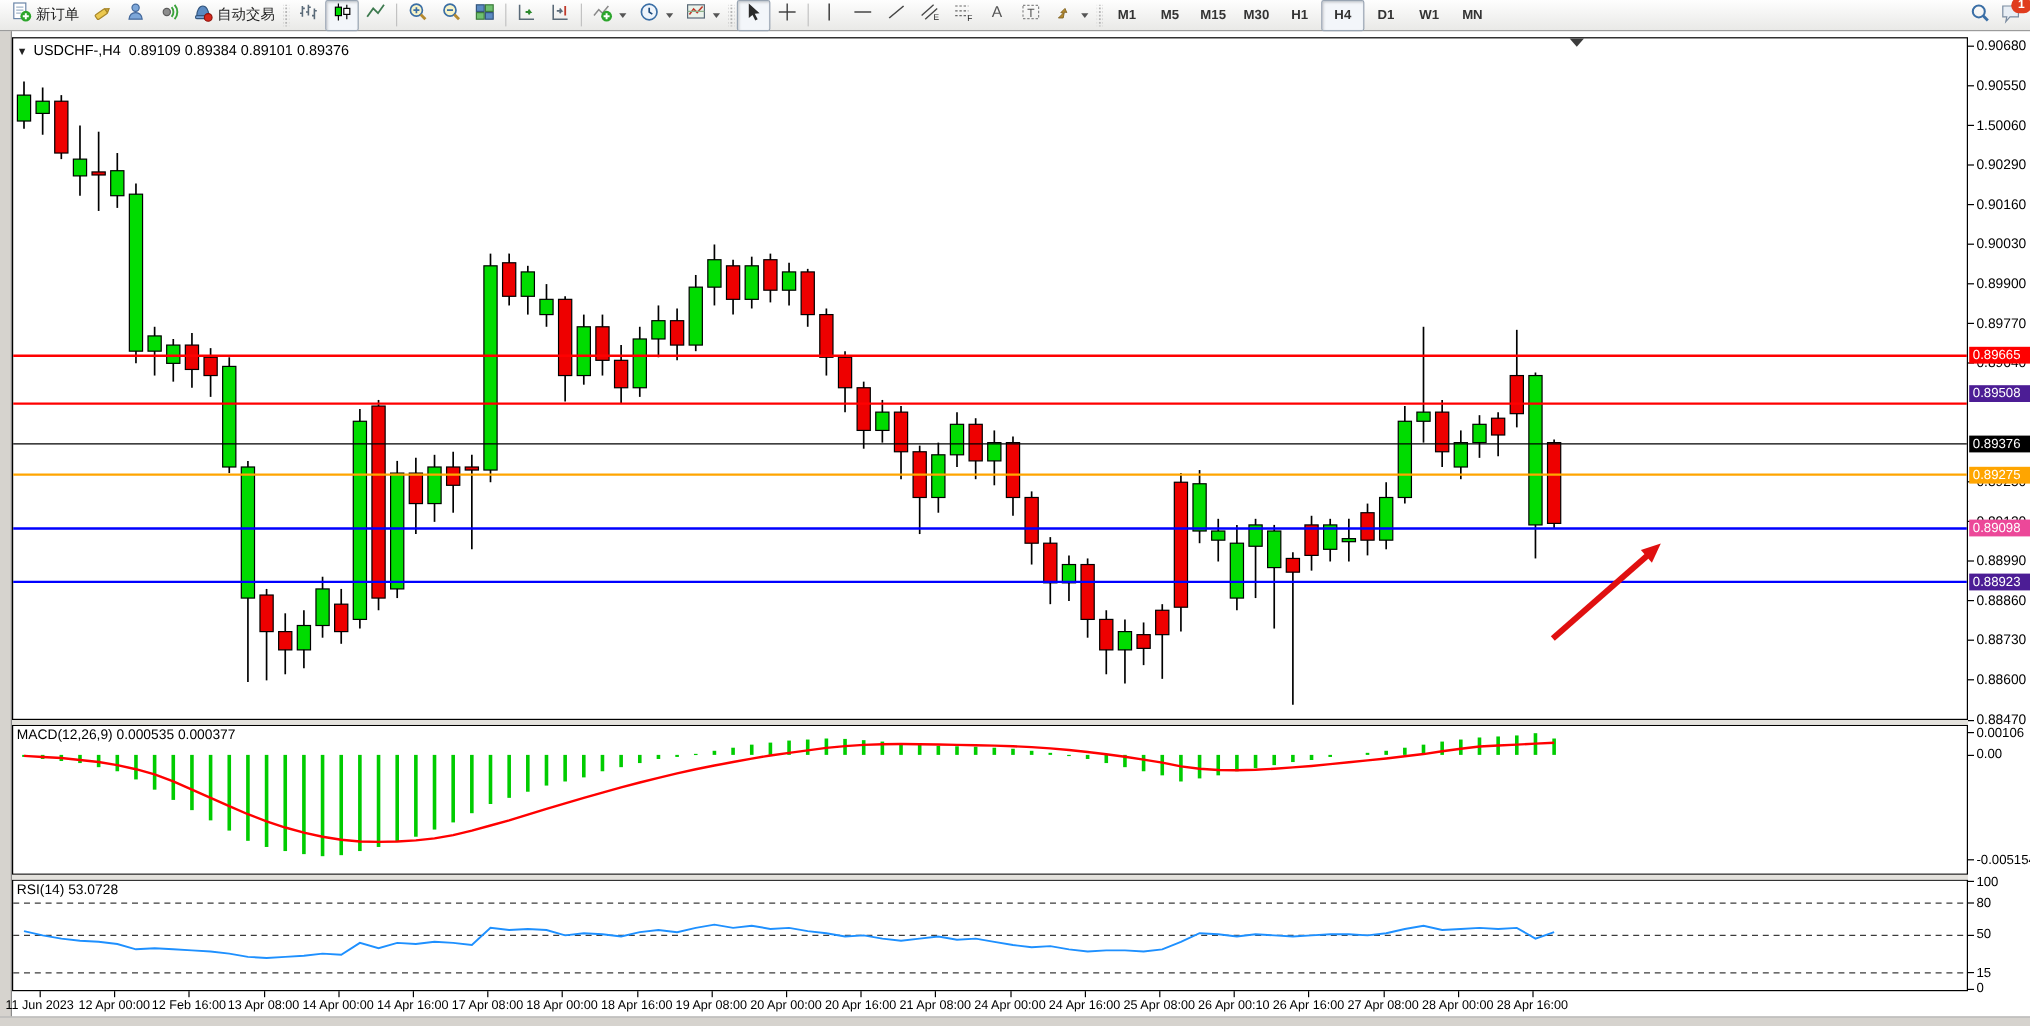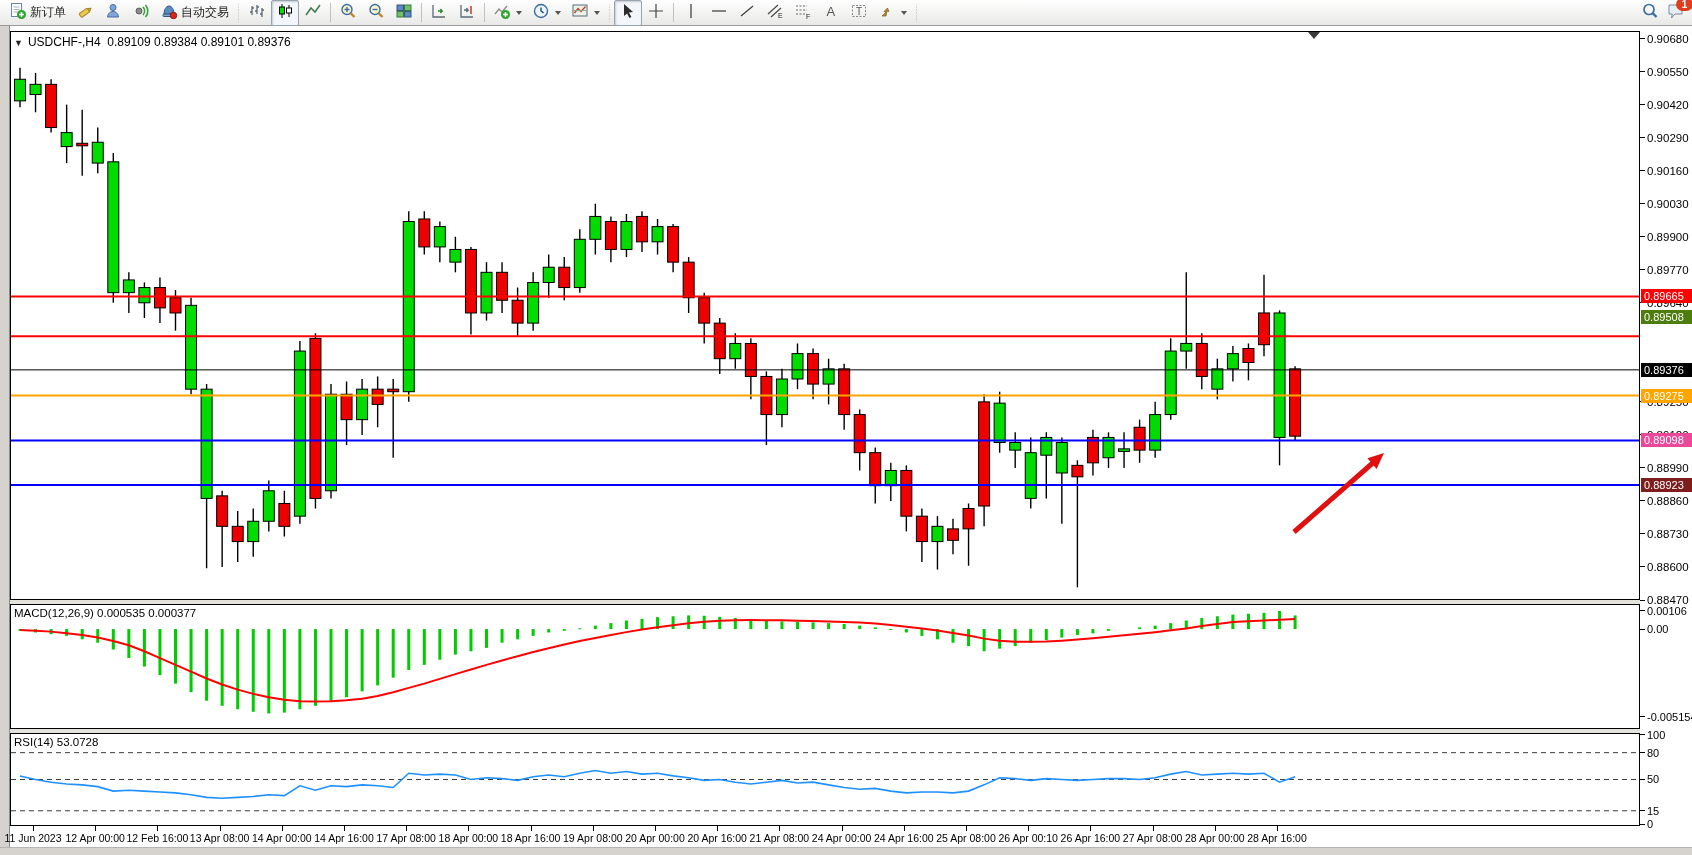--- a/index.html
+++ b/index.html
@@ -239,20 +239,31 @@
           </svg></span>
     </div>
     <div class="tb">
       <span><svg width="18" height="18">
             <path d="M4 14l4-4-2-.5L9.5 6 11 9.5 9 9l-1 5z" fill="#b58a2f" stroke="#7a5c1c" stroke-width=".7"></path>
           </svg></span>
       <span class="dd"></span>
     </div>
 
     <div class="grip"></div>
+    <div id="tf-group" style="display:flex;align-items:center">
+        <div class="tb tf">M1</div>
+        <div class="tb tf">M5</div>
+        <div class="tb tf">M15</div>
+        <div class="tb tf">M30</div>
+        <div class="tb tf">H1</div>
+        <div class="tb tf on">H4</div>
+        <div class="tb tf">D1</div>
+        <div class="tb tf">W1</div>
+        <div class="tb tf">MN</div>
+      </div>
 
     <div class="tright">
       <span><svg width="18" height="18">
             <circle cx="8" cy="7.5" r="5" fill="none" stroke="#3a6ea5" stroke-width="1.7"></circle>
             <line x1="11.6" y1="11.1" x2="15.5" y2="15" stroke="#3a6ea5" stroke-width="2.4"></line>
           </svg></span>
       <span class="chatwrap">
         <svg width="19" height="18">
             <path d="M2 3h13v9H8l-3.5 4 .8-4H2z" fill="#e8eef5" stroke="#7a8ba0"></path>
           </svg>
@@ -547,21 +558,21 @@
       <line x1="11" x2="1639" y1="779.488" y2="779.488" stroke="#3c3c3c" stroke-width="1" stroke-dasharray="5,4"></line>
       <line x1="11" x2="1639" y1="810.778" y2="810.778" stroke="#3c3c3c" stroke-width="1" stroke-dasharray="5,4"></line>
       <polyline points="20,775.912 35.55,779.488 51.1,782.17 66.65,783.958 82.2,784.852 97.75,786.64 113.30000000000001,791.11 128.85000000000002,790.216 144.4,791.11 159.95000000000002,792.004 175.5,792.898 191.05,794.686 206.60000000000002,797.3679999999999 222.15,798.262 237.70000000000002,797.3679999999999 253.25,796.474 268.8,794.686 284.35,795.58 299.90000000000003,785.746 315.45,790.216 331,785.746 346.55,786.64 362.1,784.852 377.65000000000003,785.746 393.20000000000005,787.534 408.75,773.23 424.3,775.018 439.85,774.124 455.40000000000003,775.018 470.95000000000005,779.488 486.5,777.7 502.05,778.594 517.6,780.382 533.15,776.806 548.7,775.018 564.25,776.806 579.8000000000001,773.23 595.35,770.548 610.9,773.23 626.45,771.442 642,774.124 657.5500000000001,773.23 673.1,775.912 688.65,777.7 704.2,780.382 719.75,779.488 735.3000000000001,782.17 750.85,783.958 766.4000000000001,782.17 781.95,780.382 797.5,783.064 813.0500000000001,782.17 828.6,784.852 844.1500000000001,787.534 859.7,789.322 875.25,788.428 890.8000000000001,791.11 906.35,792.898 921.9000000000001,792.004 937.45,792.004 953,792.898 968.5500000000001,791.11 984.1,784.852 999.6500000000001,777.7 1015.2,778.594 1030.75,780.382 1046.3,778.594 1061.8500000000001,779.488 1077.4,780.382 1092.95,779.488 1108.5,778.594 1124.05,778.594 1139.6000000000001,779.488 1155.15,777.7 1170.7,774.124 1186.25,771.442 1201.8,775.018 1217.3500000000001,774.124 1232.9,773.23 1248.45,774.124 1264,773.23 1279.55,782.17 1295.1000000000001,776.806" fill="none" stroke="#1e90ff" stroke-width="1.6"></polyline>
     </svg>
 
 <div class="pdash" style="top:38.120535714284884px"></div>
     <div class="ptick" style="top:32.620535714284884px">0.90680</div>
     <div class="pdash" style="top:71.14285714285835px"></div>
     <div class="ptick" style="top:65.64285714285835px">0.90550</div>
     <div class="pdash" style="top:104.16517857142901px"></div>
-    <div class="ptick" style="top:98.66517857142901px">0.90420</div>
+    <div class="ptick" style="top:98.66517857142901px">1.50060</div>
     <div class="pdash" style="top:137.18749999999966px"></div>
     <div class="ptick" style="top:131.68749999999966px">0.90290</div>
     <div class="pdash" style="top:170.20982142857312px"></div>
     <div class="ptick" style="top:164.70982142857312px">0.90160</div>
     <div class="pdash" style="top:203.23214285714377px"></div>
     <div class="ptick" style="top:197.73214285714377px">0.90030</div>
     <div class="pdash" style="top:236.25446428571442px"></div>
     <div class="ptick" style="top:230.75446428571442px">0.89900</div>
     <div class="pdash" style="top:269.2767857142851px"></div>
     <div class="ptick" style="top:263.7767857142851px">0.89770</div>
@@ -575,25 +586,25 @@
     <div class="ptick" style="top:461.91071428571456px">0.88990</div>
     <div class="pdash" style="top:500.43303571428805px"></div>
     <div class="ptick" style="top:494.93303571428805px">0.88860</div>
     <div class="pdash" style="top:533.4553571428587px"></div>
     <div class="ptick" style="top:527.9553571428587px">0.88730</div>
     <div class="pdash" style="top:566.4776785714294px"></div>
     <div class="ptick" style="top:560.9776785714294px">0.88600</div>
     <div class="pdash" style="top:599.5px"></div>
     <div class="ptick" style="top:594px">0.88470</div>
     <div class="pricebadge" style="top:289.4486607142878px;background:#ff0000">0.89665</div>
-    <div class="pricebadge" style="top:310px;background:#4d7c0f">0.89508</div>
+    <div class="pricebadge" style="top:321px;background:#4c1d95">0.89508</div>
     <div class="pricebadge" style="top:362.8598214285722px;background:#000000">0.89376</div>
     <div class="pricebadge" style="top:388.5156249999998px;background:#ffa500">0.89275</div>
     <div class="pricebadge" style="top:433.47678571428673px;background:#ec4899">0.89098</div>
-    <div class="pricebadge" style="top:477.92991071428753px;background:#7f1d1d">0.88923</div>
+    <div class="pricebadge" style="top:477.92991071428753px;background:#4c1d95">0.88923</div>
     <div class="pdash" style="top:610.49173px"></div>
     <div class="itick" style="top:604.99173px">0.00106</div>
     <div class="pdash" style="top:628.56791px"></div>
     <div class="itick" style="top:623.06791px">0.00</div>
     <div class="pdash" style="top:716.459072px"></div>
     <div class="itick" style="top:710.959072px">-0.005154</div>
     <div class="pdash" style="top:734.288px"></div>
     <div class="itick" style="top:728.788px">100</div>
     <div class="pdash" style="top:752.168px"></div>
     <div class="itick" style="top:746.668px">80</div>

